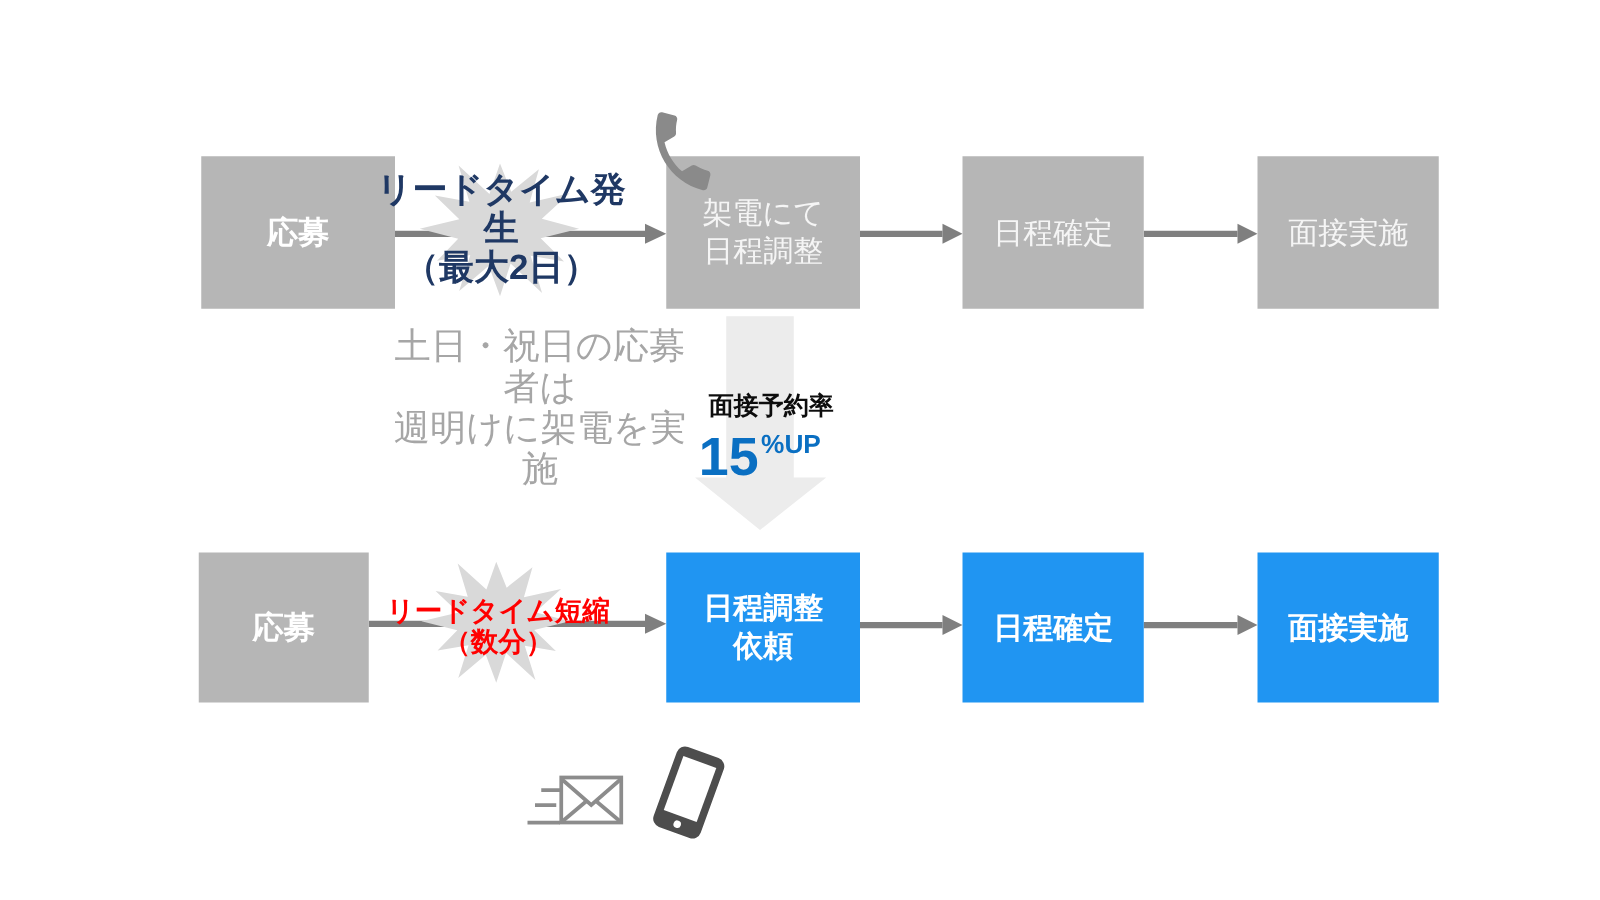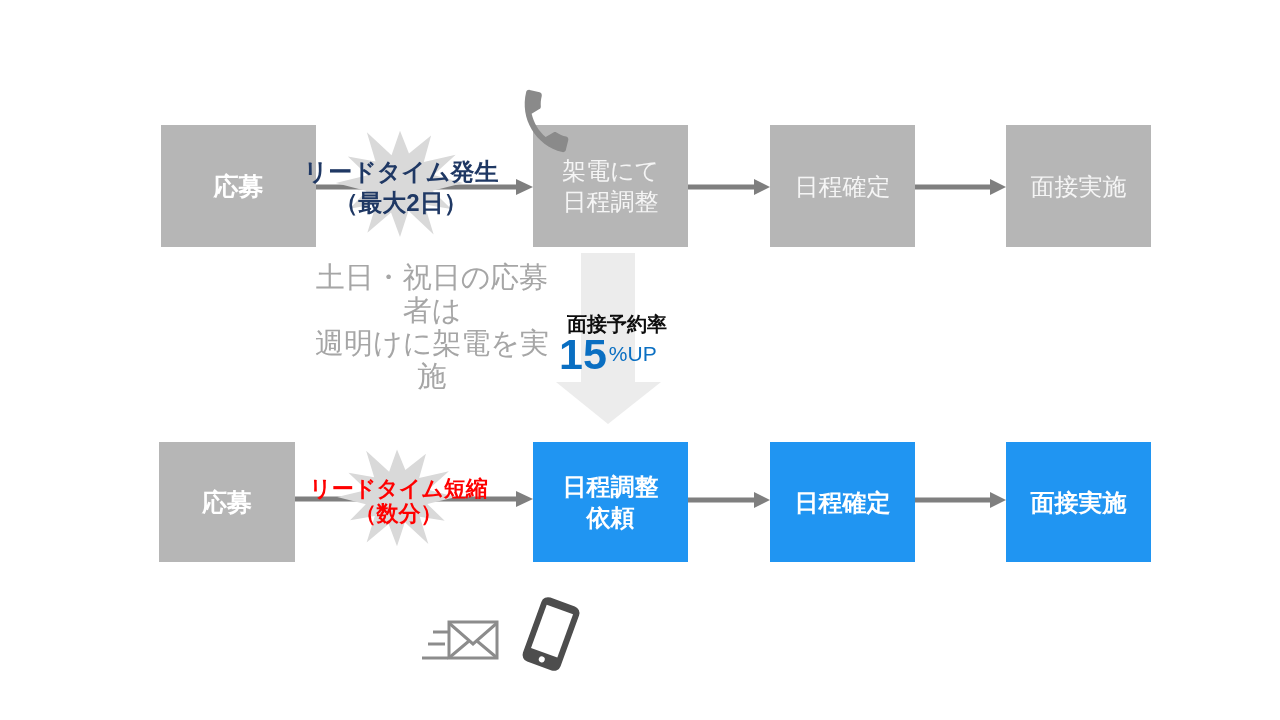--- a/index.html
+++ b/index.html
@@ -5,31 +5,31 @@
   html,body{margin:0;padding:0;background:#fff;}
   .canvas{position:relative;width:1280px;height:720px;background:#ffffff;overflow:hidden;
           font-family:"Liberation Sans","DejaVu Sans",sans-serif;margin-left:28px;}
   .layer{position:absolute;left:0;top:0;}
   .box{position:absolute;display:flex;align-items:center;justify-content:center;
        text-align:center;white-space:pre-line;font-size:24px;line-height:31px;}
   .box.gray{background:#b6b6b6;color:#f5f5f5;font-weight:400;}
   .box.gray.strong{color:#ffffff;font-weight:700;font-size:25px;}
   .box.blue{background:#2095f2;color:#ffffff;font-weight:700;}
   .lbl{position:absolute;white-space:pre-line;text-align:center;}
-  .lead-before{left:263px;top:156px;width:220px;font-size:24px;font-weight:700;
+  .lead-before{left:263px;top:136px;width:220px;font-size:28px;font-weight:700;
                color:#1f3864;line-height:31px;}
   .lead-after{left:263px;top:476px;width:215px;font-size:22px;font-weight:700;
               color:#ff0000;line-height:25px;}
   .note-before{left:279px;top:261px;width:250px;font-size:29px;color:#a6a6a6;line-height:33px;}
   .note-after{left:299px;top:574px;width:200px;font-size:22px;font-weight:700;
               color:#8a8a8a;text-align:left;white-space:nowrap;}
   .metric-label{left:528px;top:311px;width:122px;font-size:20px;font-weight:700;color:#0d0d0d;}
-  .metric-value{position:absolute;left:531px;top:332px;display:flex;align-items:center;color:#0a6fc2;}
+  .metric-value{position:absolute;left:531px;top:344px;display:flex;align-items:flex-start;color:#0a6fc2;}
   .metric-value .big{font-size:43px;font-weight:700;line-height:44px;}
-  .metric-value .small{font-size:21px;font-weight:400;margin-left:2px;}
+  .metric-value .small{font-size:21px;font-weight:700;margin-left:2px;}
   svg{display:block;}
 </style>
 </head>
 <body>
 
 <div class="canvas">
 
   <svg class="layer" width="1280" height="720" viewBox="0 0 1280 720">
 
     <g stroke="#7f7f7f" stroke-width="5" fill="#7f7f7f">

